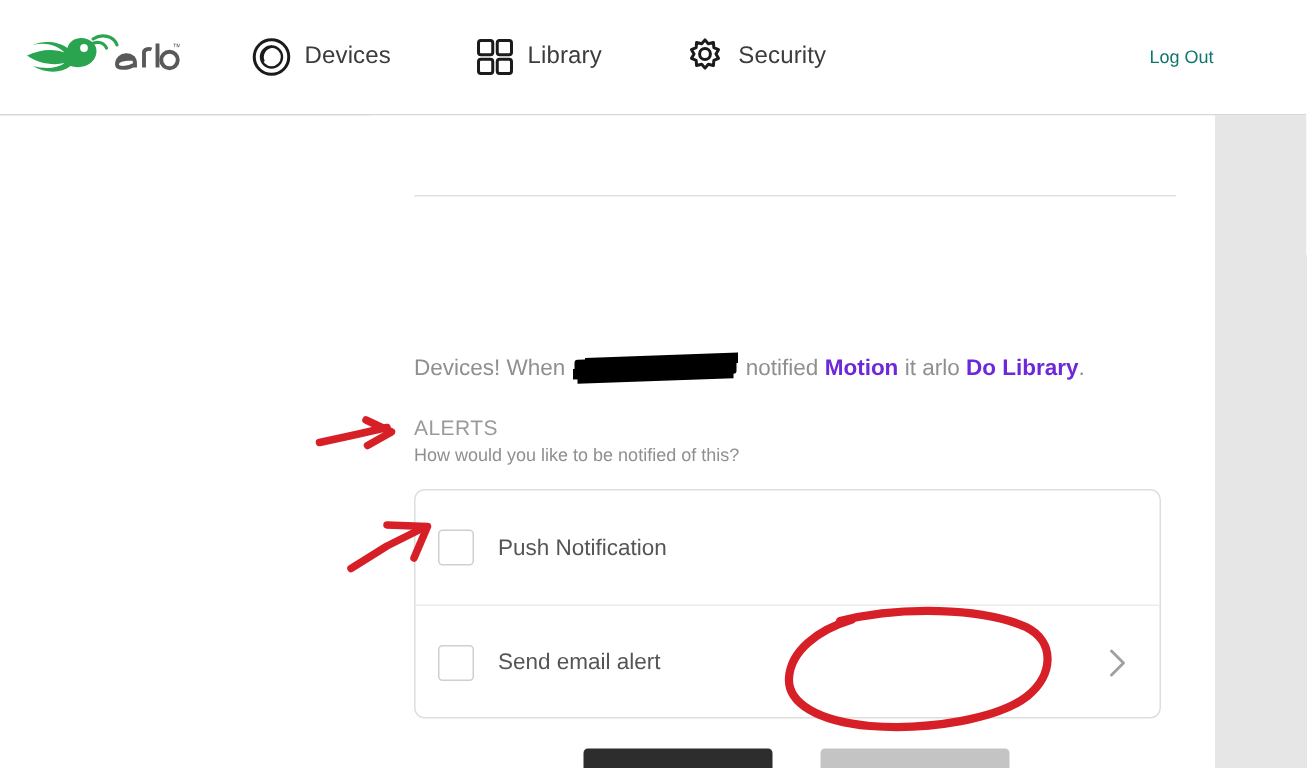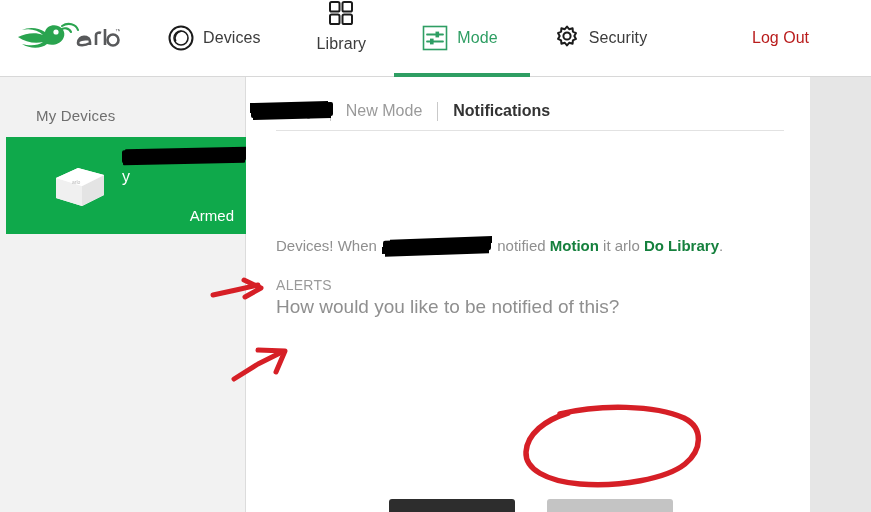--- a/index.html
+++ b/index.html
@@ -16,30 +16,30 @@
     position:absolute;left:0;top:0;width:871px;height:77px;
     background:#ffffff;border-bottom:1px solid #d8d8d8;
     display:flex;align-items:center;box-sizing:border-box;
   }
   .logo{margin-left:16px;width:104px;height:34px;display:flex;align-items:center;}
   .nav-item{
     display:flex;align-items:center;gap:9px;height:77px;
     cursor:pointer;user-select:none;position:relative;
   }
   .nav-devices{margin-left:48px;}
-  .nav-library{margin-left:56px;flex-direction:column;}
+  .nav-library{margin-left:56px;}
   .nav-mode{margin-left:56px;}
   .nav-settings{margin-left:56px;}
   .nav-label{font-size:16px;color:#3c3c3c;letter-spacing:.1px;}
   .nav-item.active .nav-label{color:#2e9e63;}
   .nav-underline{
     position:absolute;left:-28px;right:-32px;bottom:0;height:4px;background:#2e9e63;
   }
   .logout{
-    margin-left:auto;margin-right:62px;font-size:16px;color:#b91c1c;cursor:pointer;
+    margin-left:auto;margin-right:62px;font-size:12px;color:#0f766e;cursor:pointer;
   }
   .nav-icon{display:flex;align-items:center;justify-content:center;}
 
   
   .sidebar{
     position:absolute;left:0;top:77px;width:246px;height:435px;
     background:#f2f2f2;border-right:1px solid #dcdcdc;box-sizing:border-box;
   }
   .sidebar-title{
     font-size:15px;color:#6f6f6f;padding:30px 0 0 36px;letter-spacing:.2px;
@@ -86,33 +86,33 @@
     border-radius:2px;transform:skewY(-1.5deg);
     box-shadow:0 4px 0 -2px #000, -3px -3px 0 -2px #000;
   }
   .tab-underline{
     position:absolute;left:29px;top:53px;width:508px;height:1px;background:#e2e2e2;
   }
 
   .desc{
     position:absolute;left:29px;top:160px;font-size:15px;color:#8f8f8f;white-space:nowrap;
   }
-  .desc b{color:#15803d;font-weight:bold;}
+  .desc b{color:#6d28d9;font-weight:bold;}
   .desc-redaction{
     display:inline-block;width:108px;height:13px;background:#000;vertical-align:middle;
     border-radius:2px;margin:0 2px;position:relative;top:-2px;
     transform:skewY(-2deg);
     box-shadow:0 5px 0 -2px #000, 4px -4px 0 -3px #000, -4px 3px 0 -3px #000;
   }
 
   .alerts-label{
     position:absolute;left:29px;top:200px;font-size:14px;color:#9a9a9a;letter-spacing:.3px;
   }
   .alerts-sub{
-    position:absolute;left:29px;top:219px;font-size:19px;color:#8f8f8f;
+    position:absolute;left:29px;top:219px;font-size:12px;color:#8f8f8f;
   }
 
   .panel{
     position:absolute;left:29px;top:249px;width:498px;height:153px;
     border:1px solid #dedede;border-radius:7px;box-sizing:border-box;background:#fff;
   }
   .panel-row{
     position:relative;height:76px;display:flex;align-items:center;box-sizing:border-box;
     cursor:pointer;
   }
@@ -181,100 +181,69 @@
         <svg width="26" height="26" viewBox="0 0 26 26">
           <rect x="2" y="2" width="9.5" height="9.5" rx="1.6" fill="none" stroke="#1b1b1b" stroke-width="2"></rect>
           <rect x="14.5" y="2" width="9.5" height="9.5" rx="1.6" fill="none" stroke="#1b1b1b" stroke-width="2"></rect>
           <rect x="2" y="14.5" width="9.5" height="9.5" rx="1.6" fill="none" stroke="#1b1b1b" stroke-width="2"></rect>
           <rect x="14.5" y="14.5" width="9.5" height="9.5" rx="1.6" fill="none" stroke="#1b1b1b" stroke-width="2"></rect>
         </svg>
       </span>
       <span class="nav-label">Library</span>
     </div>
 
-    <div class="nav-item nav-mode active">
-      <span class="nav-icon">
-        <svg width="26" height="26" viewBox="0 0 26 26">
-          <rect x="1.5" y="1.5" width="23" height="23" fill="none" stroke="#2e9e63" stroke-width="1.6"></rect>
-          <path d="M5 9.5 H21 M5 16.5 H21" stroke="#2e9e63" stroke-width="1.8" stroke-linecap="round"></path>
-          <rect x="13.5" y="6.6" width="3.6" height="5.8" fill="#2e9e63"></rect>
-          <rect x="8" y="13.6" width="3.6" height="5.8" fill="#2e9e63"></rect>
-        </svg>
-      </span>
-      <span class="nav-label">Mode</span>
-      <span class="nav-underline"></span>
-    </div>
 
     <div class="nav-item nav-settings">
       <span class="nav-icon">
         <svg width="26" height="26" viewBox="0 0 26 26">
           <path d="M13 1.6 L15.2 4.2 L18.6 3.3 L18.9 6.7 L22 8.1 L20.3 11
                    L22 13.9 L18.9 15.3 L18.6 18.7 L15.2 17.8 L13 20.4
                    L10.8 17.8 L7.4 18.7 L7.1 15.3 L4 13.9 L5.7 11
                    L4 8.1 L7.1 6.7 L7.4 3.3 L10.8 4.2 Z" fill="none" stroke="#1b1b1b" stroke-width="2" stroke-linejoin="round"></path>
           <circle cx="13" cy="11" r="3.6" fill="none" stroke="#1b1b1b" stroke-width="2"></circle>
         </svg>
       </span>
       <span class="nav-label">Security</span>
     </div>
 
     <div class="logout">Log Out</div>
   </div>
 
-  <div class="sidebar">
-    <div class="sidebar-title">My Devices</div>
-
-    <div class="device-card">
-      <div class="device-img">
-        <svg width="62" height="50" viewBox="0 0 62 50">
-          <path d="M8 16 L30 6 L56 13 L56 33 L34 44 L8 36 Z" fill="#fdfdfd"></path>
-          <path d="M8 16 L34 24 L34 44 L8 36 Z" fill="#f0f0f0"></path>
-          <path d="M34 24 L56 13 L56 33 L34 44 Z" fill="#e4e4e4"></path>
-          <path d="M8 16 L30 6 L56 13 L34 24 Z" fill="#ffffff"></path>
-          <text x="24" y="22" font-size="5" fill="#b9b9b9" font-family="'Liberation Sans', sans-serif">arlo</text>
-        </svg>
-      </div>
-      <div class="device-name-wrap">
-        <div class="device-redaction"></div>
-        <div class="device-name-tail">y</div>
-      </div>
-      <div class="device-status">Armed</div>
-    </div>
-  </div>
 
   <div class="content">
 
-    <div class="tabs">
-      <div class="tab tab-redacted">
-        <span class="tab-redaction"></span>
-        <span>Security</span>
-      </div>
-      <div class="tab-sep"></div>
-      <div class="tab">
-        <span>New Mode</span>
-      </div>
-      <div class="tab-sep"></div>
-      <div class="tab active">
-        <span>Notifications</span>
-      </div>
-    </div>
     <div class="tab-underline"></div>
 
     <div class="desc">
       <span>Devices! When</span>
       <span class="desc-redaction"></span>
       <span>notified</span>
       <b>Motion</b>
       <span>it arlo</span>
       <b>Do Library</b><span>.</span>
     </div>
 
     <div class="alerts-label">ALERTS</div>
     <div class="alerts-sub">How would you like to be notified of this?</div>
 
+    <div class="panel">
+      <div class="panel-row">
+        <span class="cb"></span>
+        <span class="row-label">Push Notification</span>
+      </div>
+      <div class="panel-row">
+        <span class="cb"></span>
+        <span class="row-label">Send email alert</span>
+        <span class="chev">
+          <svg width="16" height="22" viewBox="0 0 16 22">
+            <path d="M4 3 L12 11 L4 19" fill="none" stroke="#a0a0a0" stroke-width="1.9" stroke-linecap="round" stroke-linejoin="round"></path>
+          </svg>
+        </span>
+      </div>
+    </div>
 
     <div class="btn-row">
       <button class="btn btn-back">Back</button>
       <button class="btn btn-finish">Finish</button>
     </div>
   </div>
 
   <div class="right-pad"></div>
 
   <svg class="annot" viewBox="0 0 871 512">

